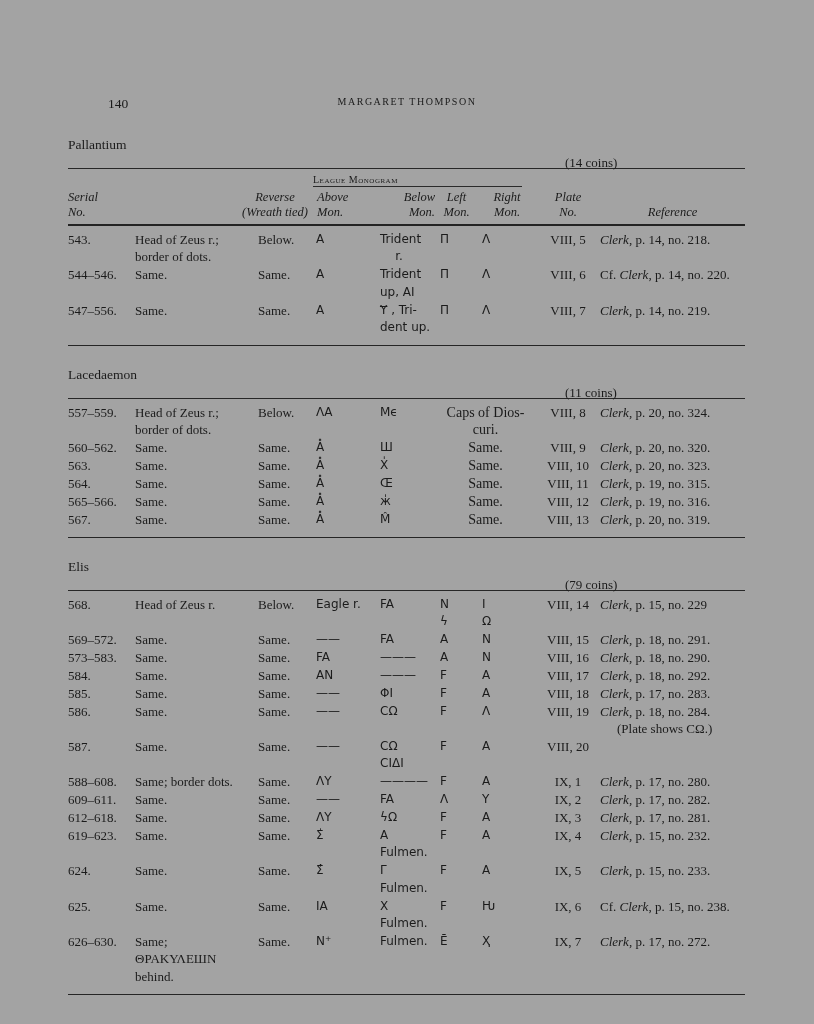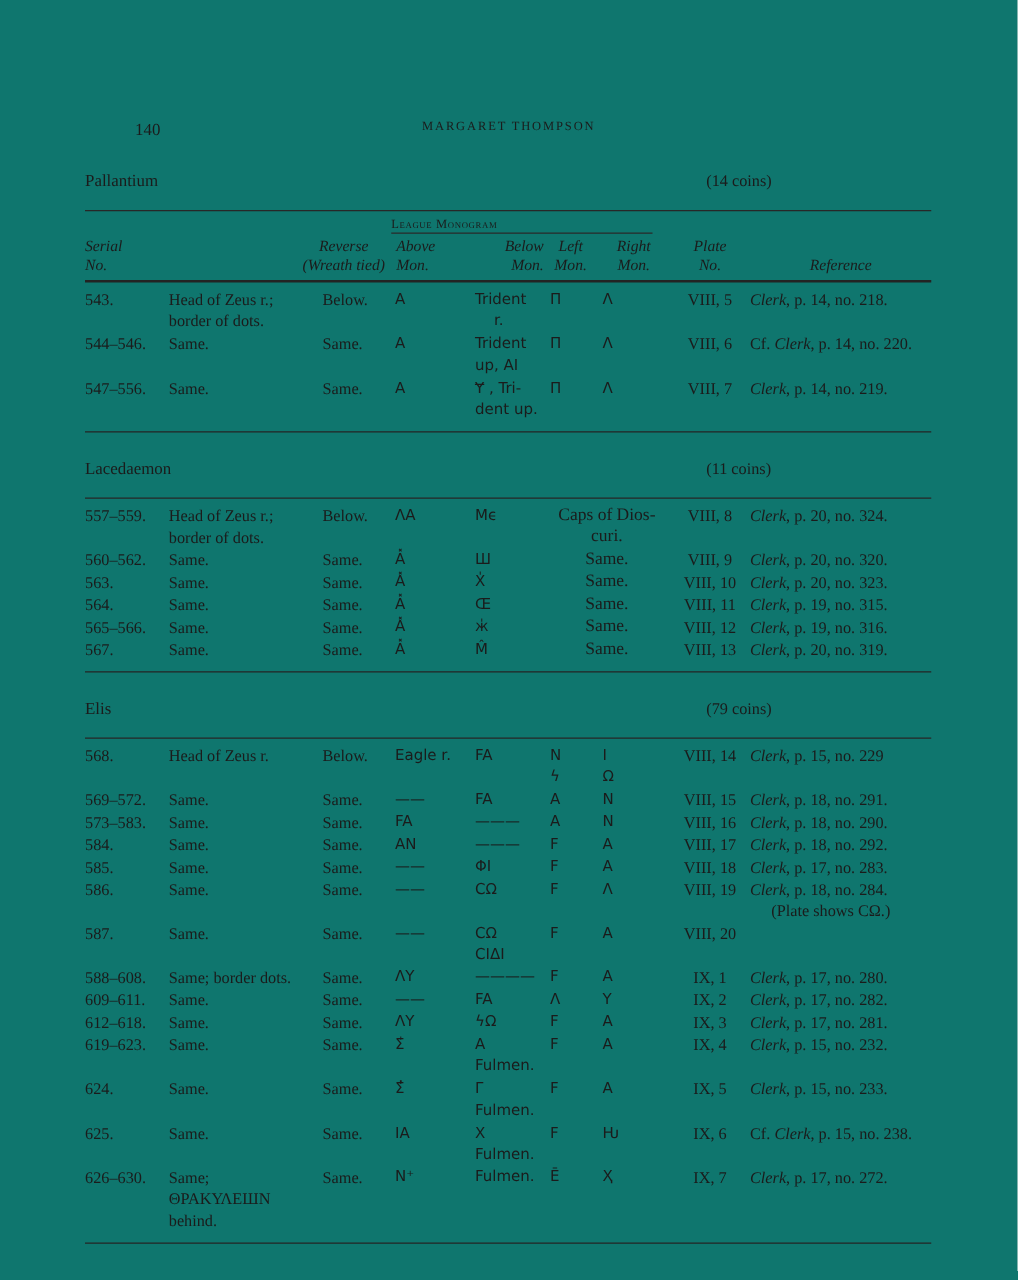--- a/index.html
+++ b/index.html
@@ -1,24 +1,24 @@
 <!DOCTYPE html>
 <html><head>
 <meta charset="utf-8">
 <style>
   html,body{margin:0;padding:0;background:#e8e8e8;}
-  .page{position:relative;width:814px;height:1024px;background:#0f766e;color:#1b1b1b;
+  .page{position:relative;width:814px;height:1024px;background:#a3a3a3;color:#1b1b1b;
         font-family:"Liberation Serif","DejaVu Serif",serif;font-size:13px;overflow:hidden;}
   .running-head{position:relative;padding-top:96px;height:20px;}
   .pagenum{position:absolute;left:108px;top:96px;font-size:13.5px;}
   .head-title{text-align:center;font-size:10px;letter-spacing:1.5px;}
   .content{margin-left:68px;width:677px;}
   .sec-title-row{position:relative;text-align:left;margin-top:21px;margin-bottom:11px;height:20px;}
   .sec-title{font-size:13.5px;}
-  .sec-coins{position:absolute;left:497px;top:0;font-size:13px;}
+  .sec-coins{position:absolute;left:497px;top:18px;font-size:13px;}
   
   .colheads{display:none;border-top:1.6px solid #272727;border-bottom:2.2px solid #232323;
             padding:5px 0 5px;grid-template-columns:67px 102px 76px 65px 57px 43px 58px 64px 145px;
             grid-template-rows:auto auto;}
   .colheads[data-has="y"]{display:grid;}
   .hcell{display:flex;flex-direction:column;justify-content:flex-end;
          font-style:italic;font-size:12.5px;line-height:14.5px;white-space:pre-wrap;}
   .h-serial{grid-column:1;grid-row:1/3;}
   .h-obverse{grid-column:2;grid-row:1/3;text-align:center;}
   .h-reverse{grid-column:3;grid-row:1/3;text-align:center;}

